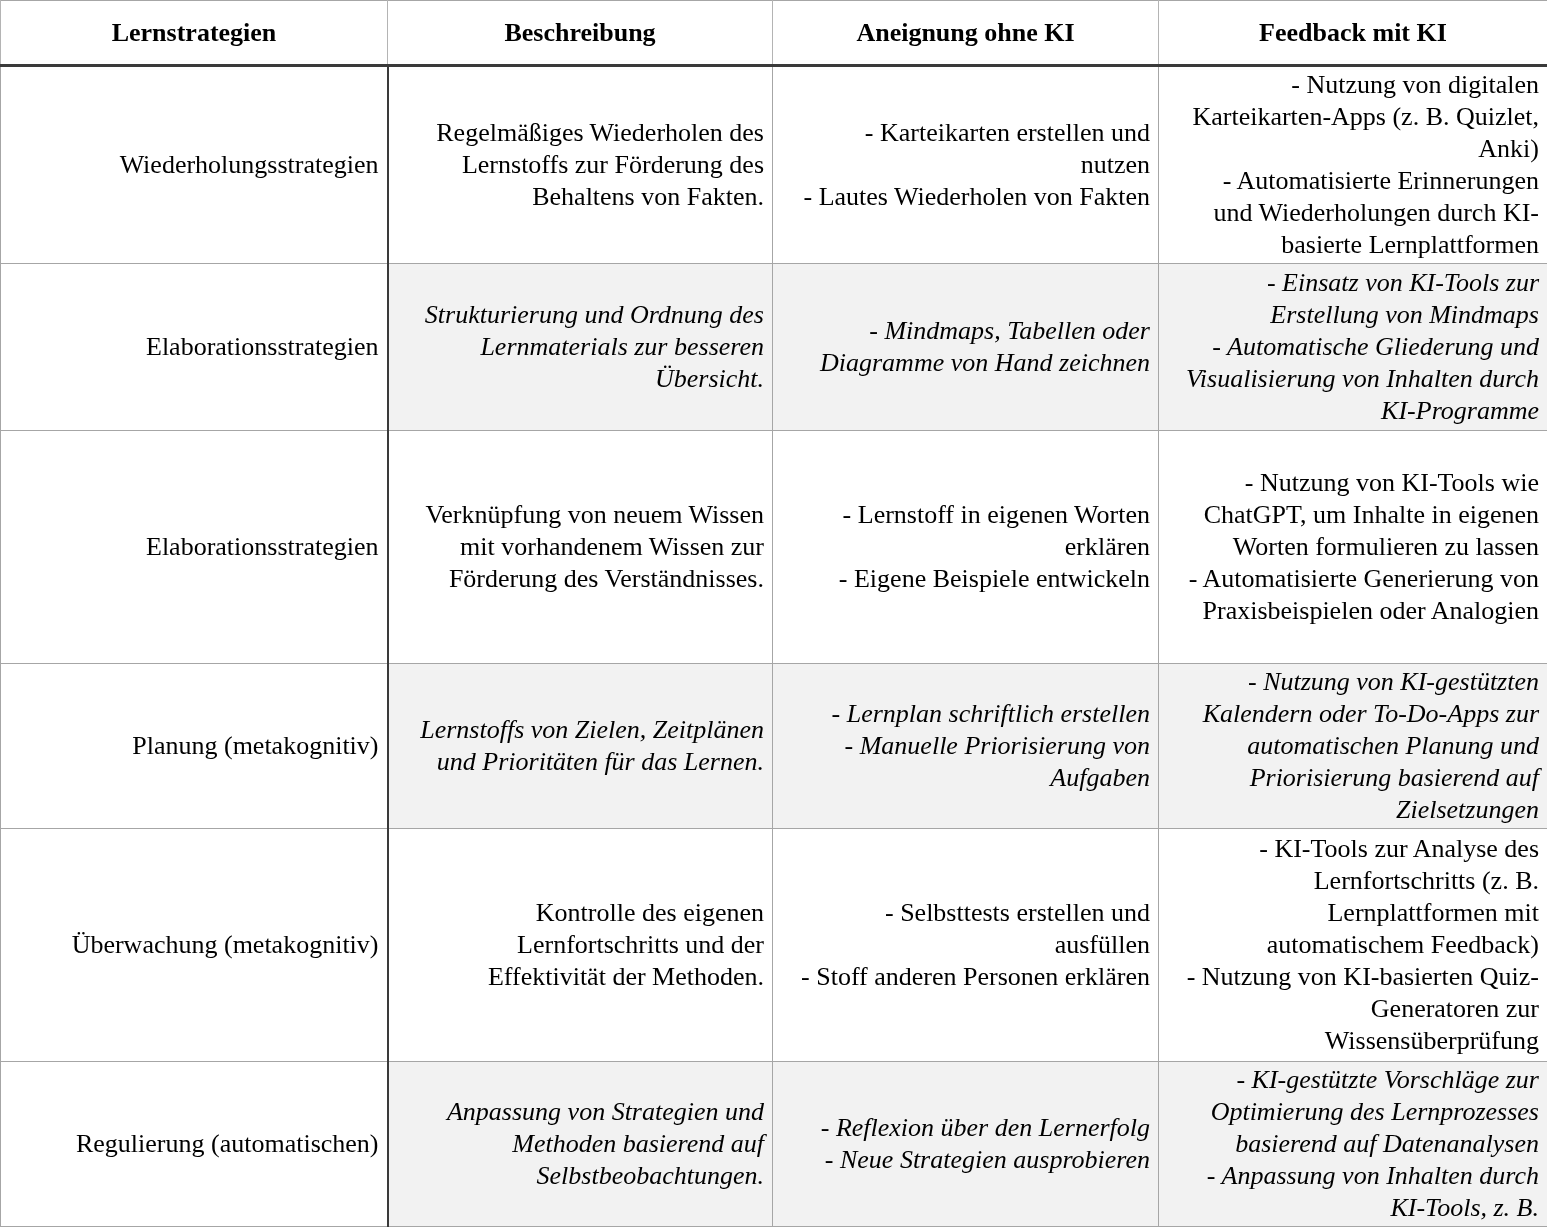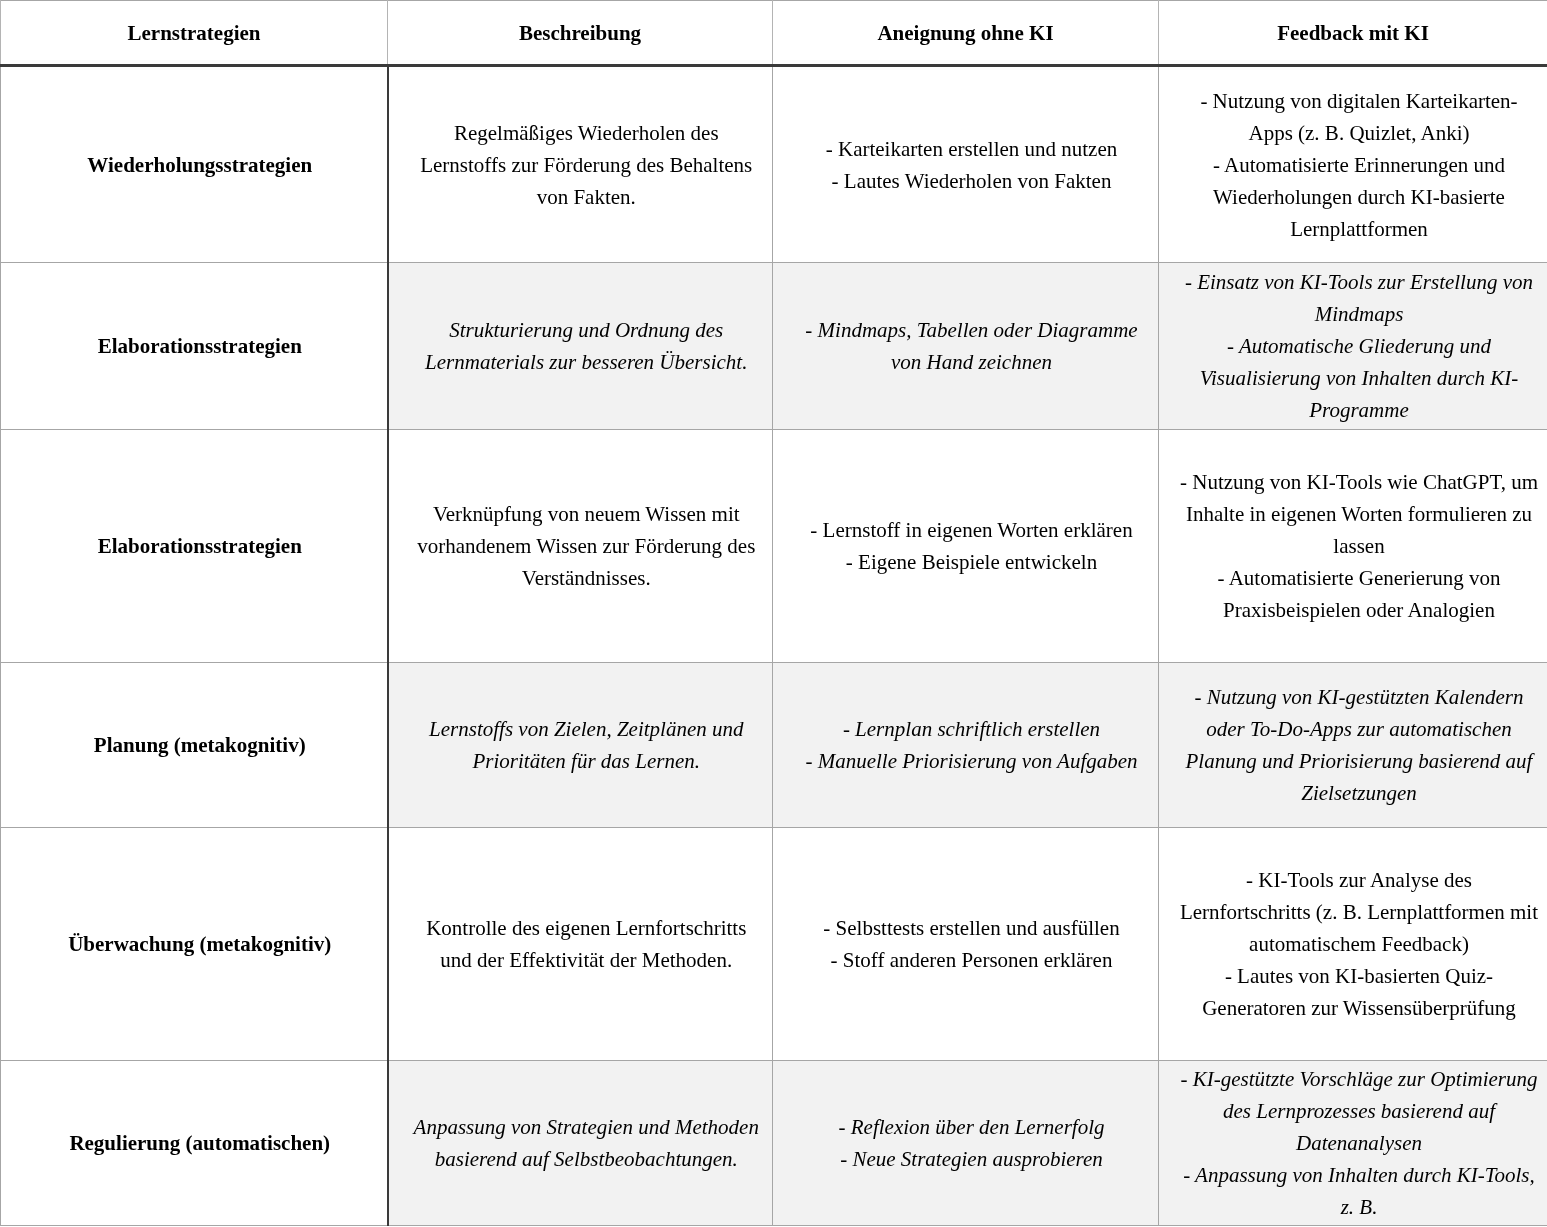--- a/index.html
+++ b/index.html
@@ -22,21 +22,21 @@
     overflow: hidden;
     background: var(--page-bg);
   }
   table.strategies {
     width: 1547px;
     table-layout: fixed;
     border-collapse: collapse;
     border: 1px solid var(--border-light);
     font-family: "Liberation Serif", "DejaVu Serif", serif;
     color: var(--text-color);
-    font-size: 21px;
+    font-size: 26px;
     line-height: 32px;
   }
   col.c1 { width: 387px; }
   col.c2 { width: 385px; }
   col.c3 { width: 386px; }
   col.c4 { width: 389px; }
 
   thead tr { height: 65px; }
   thead th {
     font-weight: bold;
@@ -44,31 +44,31 @@
     vertical-align: middle;
     background: var(--page-bg);
     border-left: 1px solid var(--border-header);
     border-right: 1px solid var(--border-header);
     border-bottom: 3px solid var(--border-dark);
     padding: 4px 8px;
   }
 
   tbody td {
     vertical-align: middle;
-    text-align: center;
+    text-align: right;
     padding: 2px 8px 2px 20px;
     border-top: 1px solid var(--border-light);
     border-left: 1px solid var(--border-light);
     border-right: 1px solid var(--border-light);
     white-space: pre-line;
     overflow: hidden;
     margin-left: 20px;
   }
   tbody td.strategy {
-    font-weight: bold;
+    font-weight: normal;
     background: var(--page-bg);
     border-right: 2px solid var(--border-dark);
   }
   tbody tr.shaded td:not(.strategy) { background: var(--shaded-bg); font-style: italic; }
   tbody tr:not(.shaded) td:not(.strategy) { background: var(--page-bg); }
 
   tbody tr:nth-child(1) { height: 197px; }
   tbody tr:nth-child(2) { height: 167px; }
   tbody tr:nth-child(3) { height: 233px; }
   tbody tr:nth-child(4) { height: 165px; }
@@ -124,21 +124,21 @@
         <td>- Lernplan schriftlich erstellen
 - Manuelle Priorisierung von Aufgaben</td>
         <td>- Nutzung von KI-gestützten Kalendern oder To-Do-Apps zur automatischen Planung und Priorisierung basierend auf Zielsetzungen</td>
       </tr>
       <tr>
         <td class="strategy">Überwachung (metakognitiv)</td>
         <td>Kontrolle des eigenen Lernfortschritts und der Effektivität der Methoden.</td>
         <td>- Selbsttests erstellen und ausfüllen
 - Stoff anderen Personen erklären</td>
         <td>- KI-Tools zur Analyse des Lernfortschritts (z. B. Lernplattformen mit automatischem Feedback)
-- Lautes von KI-basierten Quiz-Generatoren zur Wissensüberprüfung</td>
+- Nutzung von KI-basierten Quiz-Generatoren zur Wissensüberprüfung</td>
       </tr>
       <tr class="shaded">
         <td class="strategy">Regulierung (automatischen)</td>
         <td>Anpassung von Strategien und Methoden basierend auf Selbstbeobachtungen.</td>
         <td>- Reflexion über den Lernerfolg
 - Neue Strategien ausprobieren</td>
         <td>- KI-gestützte Vorschläge zur Optimierung des Lernprozesses basierend auf Datenanalysen
 - Anpassung von Inhalten durch KI-Tools, z. B.</td>
       </tr>
     </tbody>

